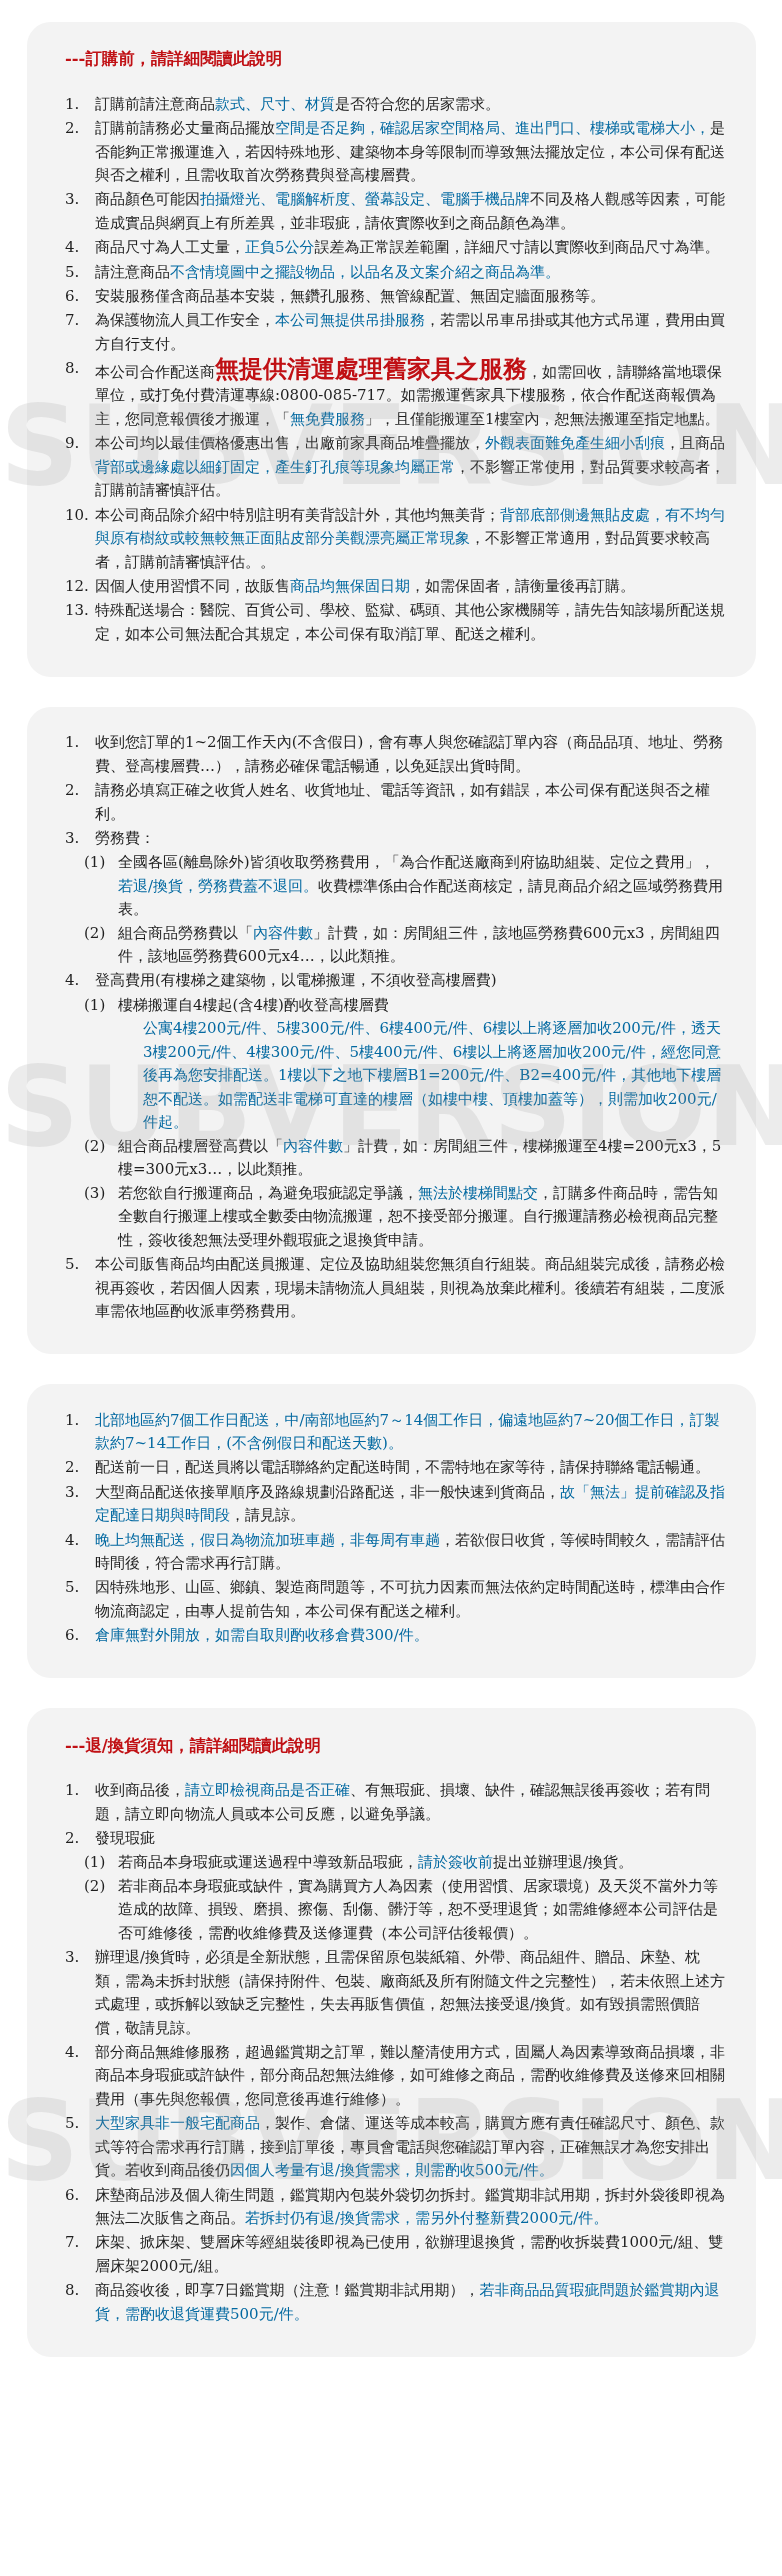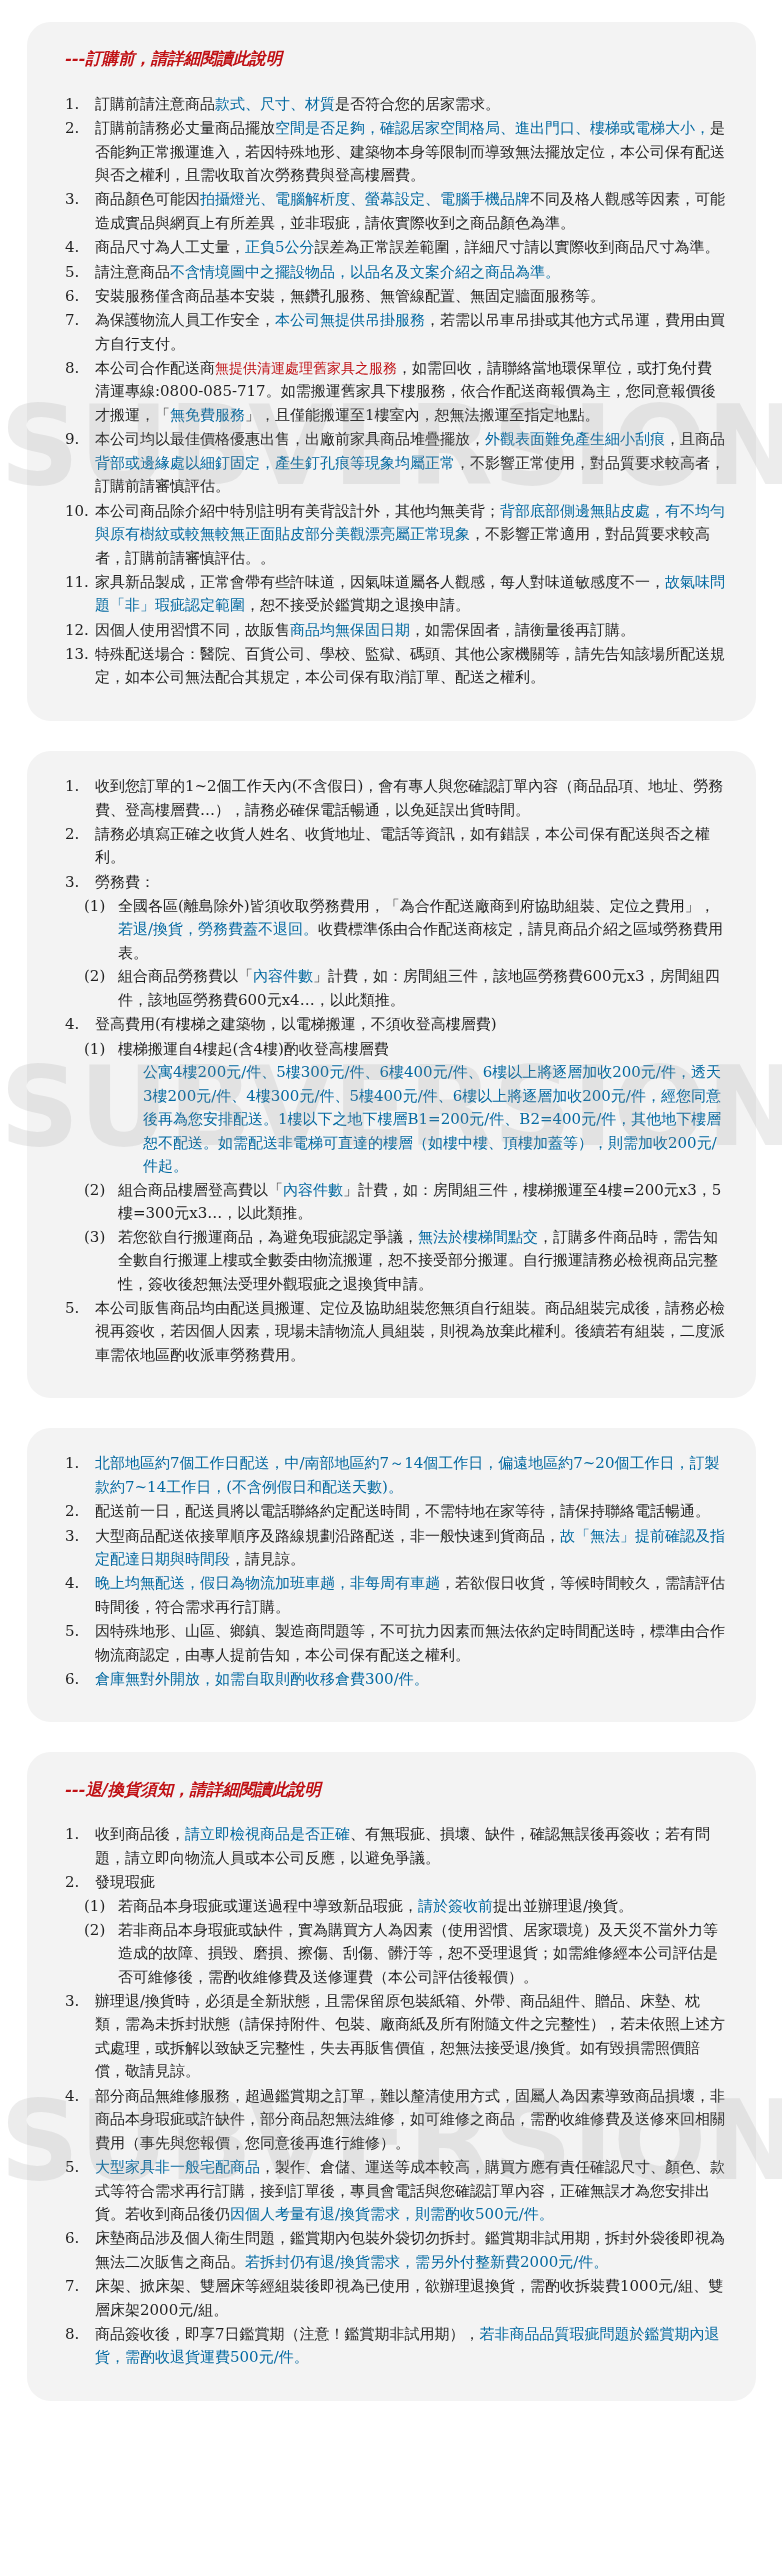--- a/index.html
+++ b/index.html
@@ -35,21 +35,21 @@
     padding: 23.5px 31px 30px 38px;
     font-size: 15px;
     line-height: 23.5px;
   }
   .section-header {
     color: #c01014;
     font-size: 16.4px;
     font-weight: 600;
     margin-bottom: 20.4px;
   }
-  .header-line { line-height: 27px; font-style: italic; }
+  .header-line { line-height: 27px; }
   .header-line-big {
     font-size: 19px;
     padding-left: 20.4px;
     line-height: 31px;
   }
   .item {
     display: flex;
     margin: 0.8px 0;
   }
   .marker {
@@ -63,22 +63,22 @@
   }
   .sub .marker { flex: 0 0 34px; }
   .fee {
     display: block;
     margin-left: 78px;
   }
   .run-k { color: #1f1f1f; }
   .run-r { color: #0369a1; }
   .run-rb {
     color: #c01014;
-    font-size: 14px;
-    font-weight: 400;
+    font-size: 24px;
+    font-weight: 700;
   }
   
   .watermark-layer {
     position: absolute;
     left: 0; top: 0;
     width: 783px;
     height: 100%;
     z-index: 3;
     pointer-events: none;
     opacity: 0.16;
@@ -162,24 +162,20 @@
             <div class="marker">8.</div>
             <div class="item-body"><span class="run-k">本公司合作配送商</span><span class="run-rb">無提供清運處理舊家具之服務</span><span class="run-k">，如需回收，請聯絡當地環保單位，或打免付費清運專線:0800-085-717。如需搬運舊家具下樓服務，依合作配送商報價為主，您同意報價後才搬運，「</span><span class="run-r">無免費服務</span><span class="run-k">」，且僅能搬運至1樓室內，恕無法搬運至指定地點。</span></div>
           </div>
           <div class="item">
             <div class="marker">9.</div>
             <div class="item-body"><span class="run-k">本公司均以最佳價格優惠出售，出廠前家具商品堆疊擺放，</span><span class="run-r">外觀表面難免產生細小刮痕</span><span class="run-k">，且商品</span><span class="run-r">背部或邊緣處以細釘固定，產生釘孔痕等現象均屬正常</span><span class="run-k">，不影響正常使用，對品質要求較高者，訂購前請審慎評估。</span></div>
           </div>
           <div class="item">
             <div class="marker">10.</div>
             <div class="item-body"><span class="run-k">本公司商品除介紹中特別註明有美背設計外，其他均無美背；</span><span class="run-r">背部底部側邊無貼皮處，有不均勻與原有樹紋或較無較無正面貼皮部分美觀漂亮屬正常現象</span><span class="run-k">，不影響正常適用，對品質要求較高者，訂購前請審慎評估。。</span></div>
-          </div>
-          <div class="item">
-            <div class="marker">11.</div>
-            <div class="item-body"><span class="run-k">家具新品製成，正常會帶有些許味道，因氣味道屬各人觀感，每人對味道敏感度不一，</span><span class="run-r">故氣味問題「非」瑕疵認定範圍</span><span class="run-k">，恕不接受於鑑賞期之退換申請。</span></div>
           </div>
           <div class="item">
             <div class="marker">12.</div>
             <div class="item-body"><span class="run-k">因個人使用習慣不同，故販售</span><span class="run-r">商品均無保固日期</span><span class="run-k">，如需保固者，請衡量後再訂購。</span></div>
           </div>
           <div class="item">
             <div class="marker">13.</div>
             <div class="item-body"><span class="run-k">特殊配送場合：醫院、百貨公司、學校、監獄、碼頭、其他公家機關等，請先告知該場所配送規定，如本公司無法配合其規定，本公司保有取消訂單、配送之權利。</span></div>
           </div>
         </div>

